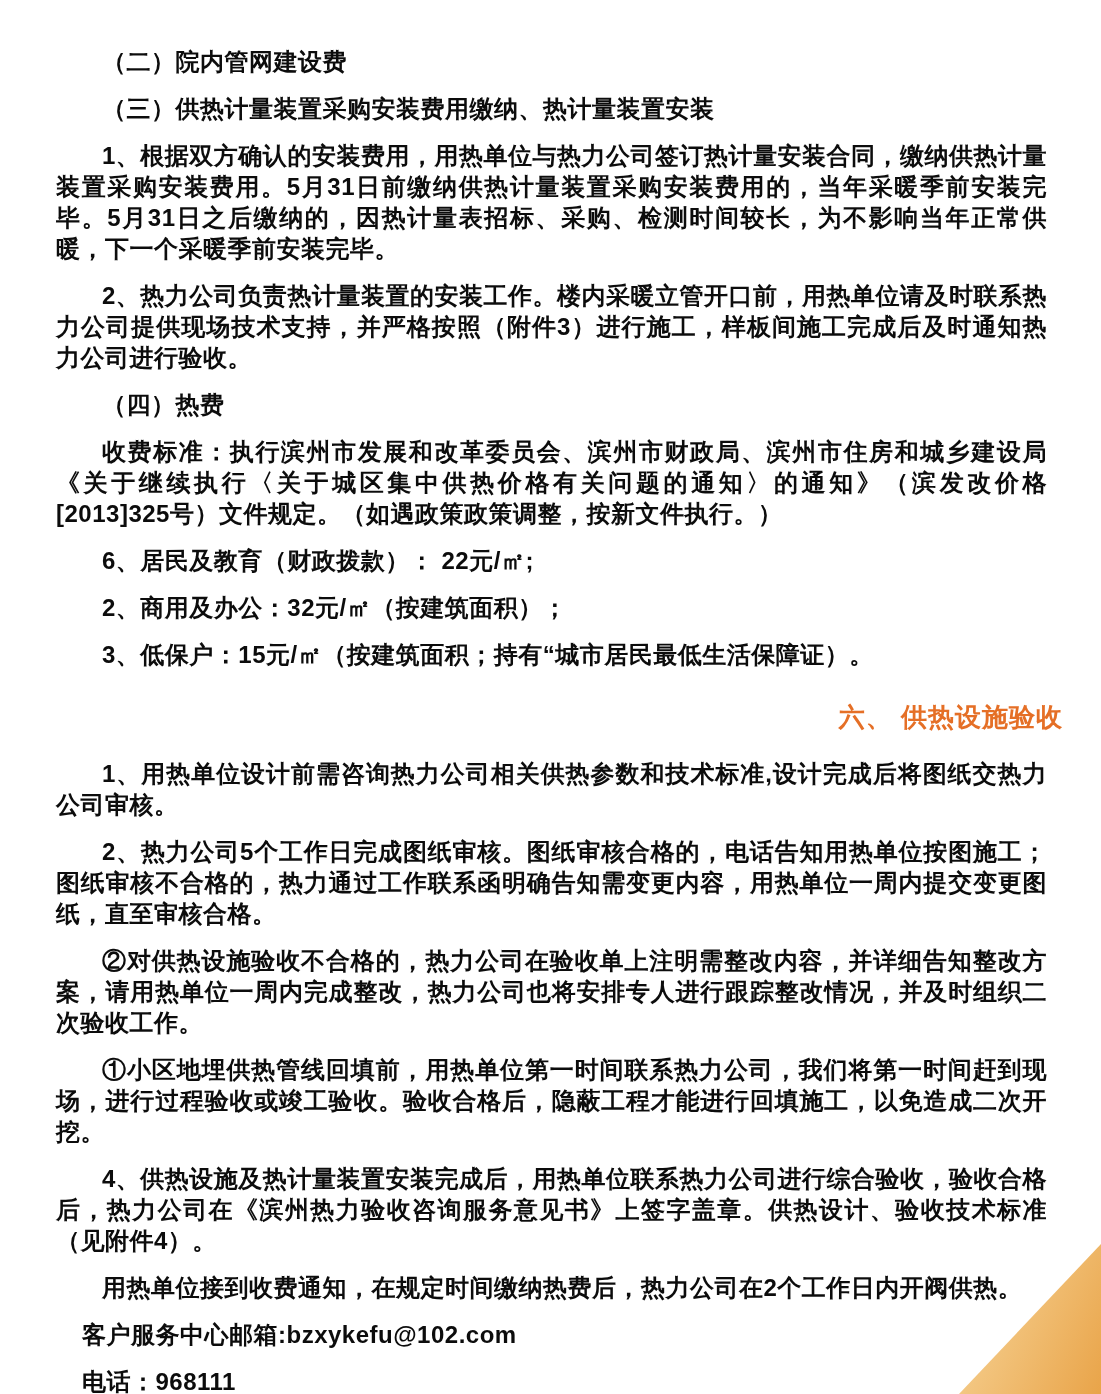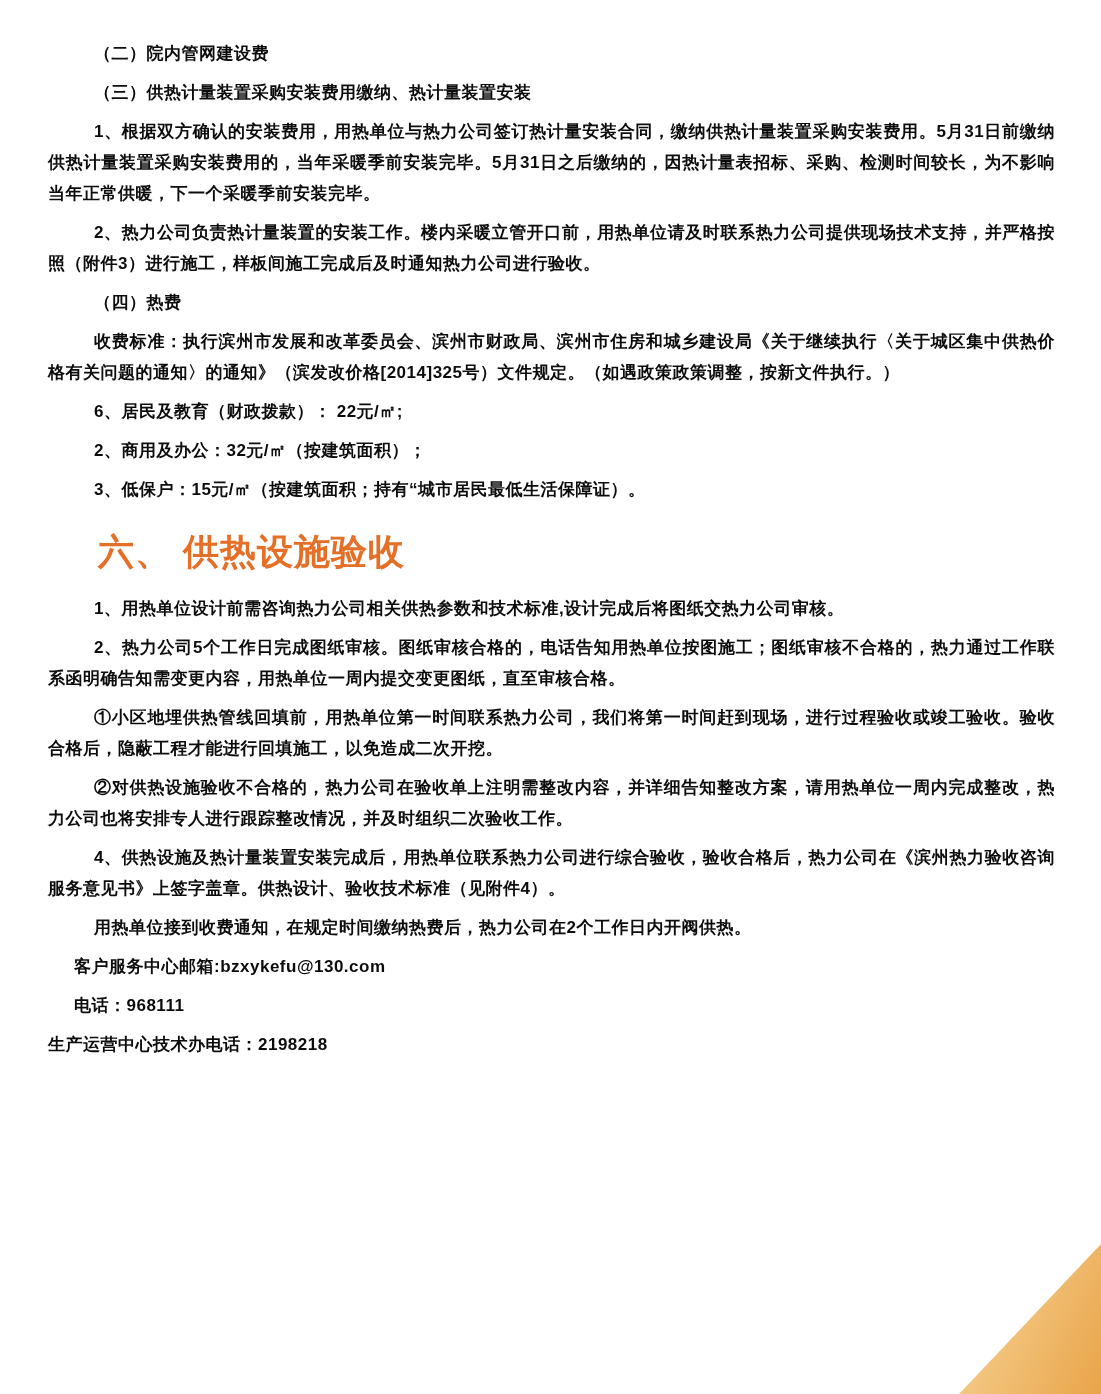--- a/index.html
+++ b/index.html
@@ -12,38 +12,38 @@
     width: 1101px;
     height: 1394px;
     background: var(--page-bg, #ffffff);
     overflow: hidden;
     font-family: "Liberation Sans", sans-serif;
   }
   .content {
     padding: 30px 38px 0 40px;
   }
   .para {
-    margin: 8px;
-    font-size: 17px;
+    margin: 16px;
+    font-size: 24px;
     line-height: 31px;
     font-weight: bold;
     color: var(--text-color, #0c0c0c);
     text-align: justify;
     letter-spacing: 0.5px;
   }
   .ind-0 { text-indent: 0; }
   .ind-1 { text-indent: 26px; }
   .ind-2 { text-indent: 46px; }
   .heading {
     margin: 26px 0 20px 58px;
-    font-size: 36px;
+    font-size: 26px;
     line-height: 42px;
     font-weight: bold;
     color: var(--heading-color, #e56f26);
-    text-align: left;
+    text-align: right;
     text-indent: 0;
     letter-spacing: 1px;
   }
   .corner-triangle {
     position: absolute;
     right: 0;
     bottom: 0;
     width: 142px;
     height: 150px;
     background: linear-gradient(115deg, var(--tri-start, #f8d89e) 0%, var(--tri-end, #e9a449) 100%);
@@ -53,29 +53,29 @@
 </head>
 <body>
 
 <div class="page">
   <div class="content" id="doc-content">
       <p class="para ind-2">（二）院内管网建设费</p>
       <p class="para ind-2">（三）供热计量装置采购安装费用缴纳、热计量装置安装</p>
       <p class="para ind-2">1、根据双方确认的安装费用，用热单位与热力公司签订热计量安装合同，缴纳供热计量装置采购安装费用。5月31日前缴纳供热计量装置采购安装费用的，当年采暖季前安装完毕。5月31日之后缴纳的，因热计量表招标、采购、检测时间较长，为不影响当年正常供暖，下一个采暖季前安装完毕。</p>
       <p class="para ind-2">2、热力公司负责热计量装置的安装工作。楼内采暖立管开口前，用热单位请及时联系热力公司提供现场技术支持，并严格按照（附件3）进行施工，样板间施工完成后及时通知热力公司进行验收。</p>
       <p class="para ind-2">（四）热费</p>
-      <p class="para ind-2">收费标准：执行滨州市发展和改革委员会、滨州市财政局、滨州市住房和城乡建设局《关于继续执行〈关于城区集中供热价格有关问题的通知〉的通知》（滨发改价格[2014]325号）文件规定。（如遇政策政策调整，按新文件执行。）</p>
+      <p class="para ind-2">收费标准：执行滨州市发展和改革委员会、滨州市财政局、滨州市住房和城乡建设局《关于继续执行〈关于城区集中供热价格有关问题的通知〉的通知》（滨发改价格[2013]325号）文件规定。（如遇政策政策调整，按新文件执行。）</p>
       <p class="para ind-2">6、居民及教育（财政拨款）： 22元/㎡;</p>
       <p class="para ind-2">2、商用及办公：32元/㎡（按建筑面积）；</p>
       <p class="para ind-2">3、低保户：15元/㎡（按建筑面积；持有“城市居民最低生活保障证）。</p>
       <p class="para heading">六、 供热设施验收</p>
       <p class="para ind-2">1、用热单位设计前需咨询热力公司相关供热参数和技术标准,设计完成后将图纸交热力公司审核。</p>
       <p class="para ind-2">2、热力公司5个工作日完成图纸审核。图纸审核合格的，电话告知用热单位按图施工；图纸审核不合格的，热力通过工作联系函明确告知需变更内容，用热单位一周内提交变更图纸，直至审核合格。</p>
+      <p class="para ind-2">②对供热设施验收不合格的，热力公司在验收单上注明需整改内容，并详细告知整改方案，请用热单位一周内完成整改，热力公司也将安排专人进行跟踪整改情况，并及时组织二次验收工作。</p>
       <p class="para ind-2">①小区地埋供热管线回填前，用热单位第一时间联系热力公司，我们将第一时间赶到现场，进行过程验收或竣工验收。验收合格后，隐蔽工程才能进行回填施工，以免造成二次开挖。</p>
-      <p class="para ind-2">②对供热设施验收不合格的，热力公司在验收单上注明需整改内容，并详细告知整改方案，请用热单位一周内完成整改，热力公司也将安排专人进行跟踪整改情况，并及时组织二次验收工作。</p>
       <p class="para ind-2">4、供热设施及热计量装置安装完成后，用热单位联系热力公司进行综合验收，验收合格后，热力公司在《滨州热力验收咨询服务意见书》上签字盖章。供热设计、验收技术标准（见附件4）。</p>
       <p class="para ind-2">用热单位接到收费通知，在规定时间缴纳热费后，热力公司在2个工作日内开阀供热。</p>
-      <p class="para ind-1">客户服务中心邮箱:bzxykefu@130.com</p>
+      <p class="para ind-1">客户服务中心邮箱:bzxykefu@102.com</p>
       <p class="para ind-1">电话：968111</p>
       <p class="para ind-0">生产运营中心技术办电话：2198218</p>
     </div>
   <div class="corner-triangle"></div>
 </div>
 
 </body></html>

